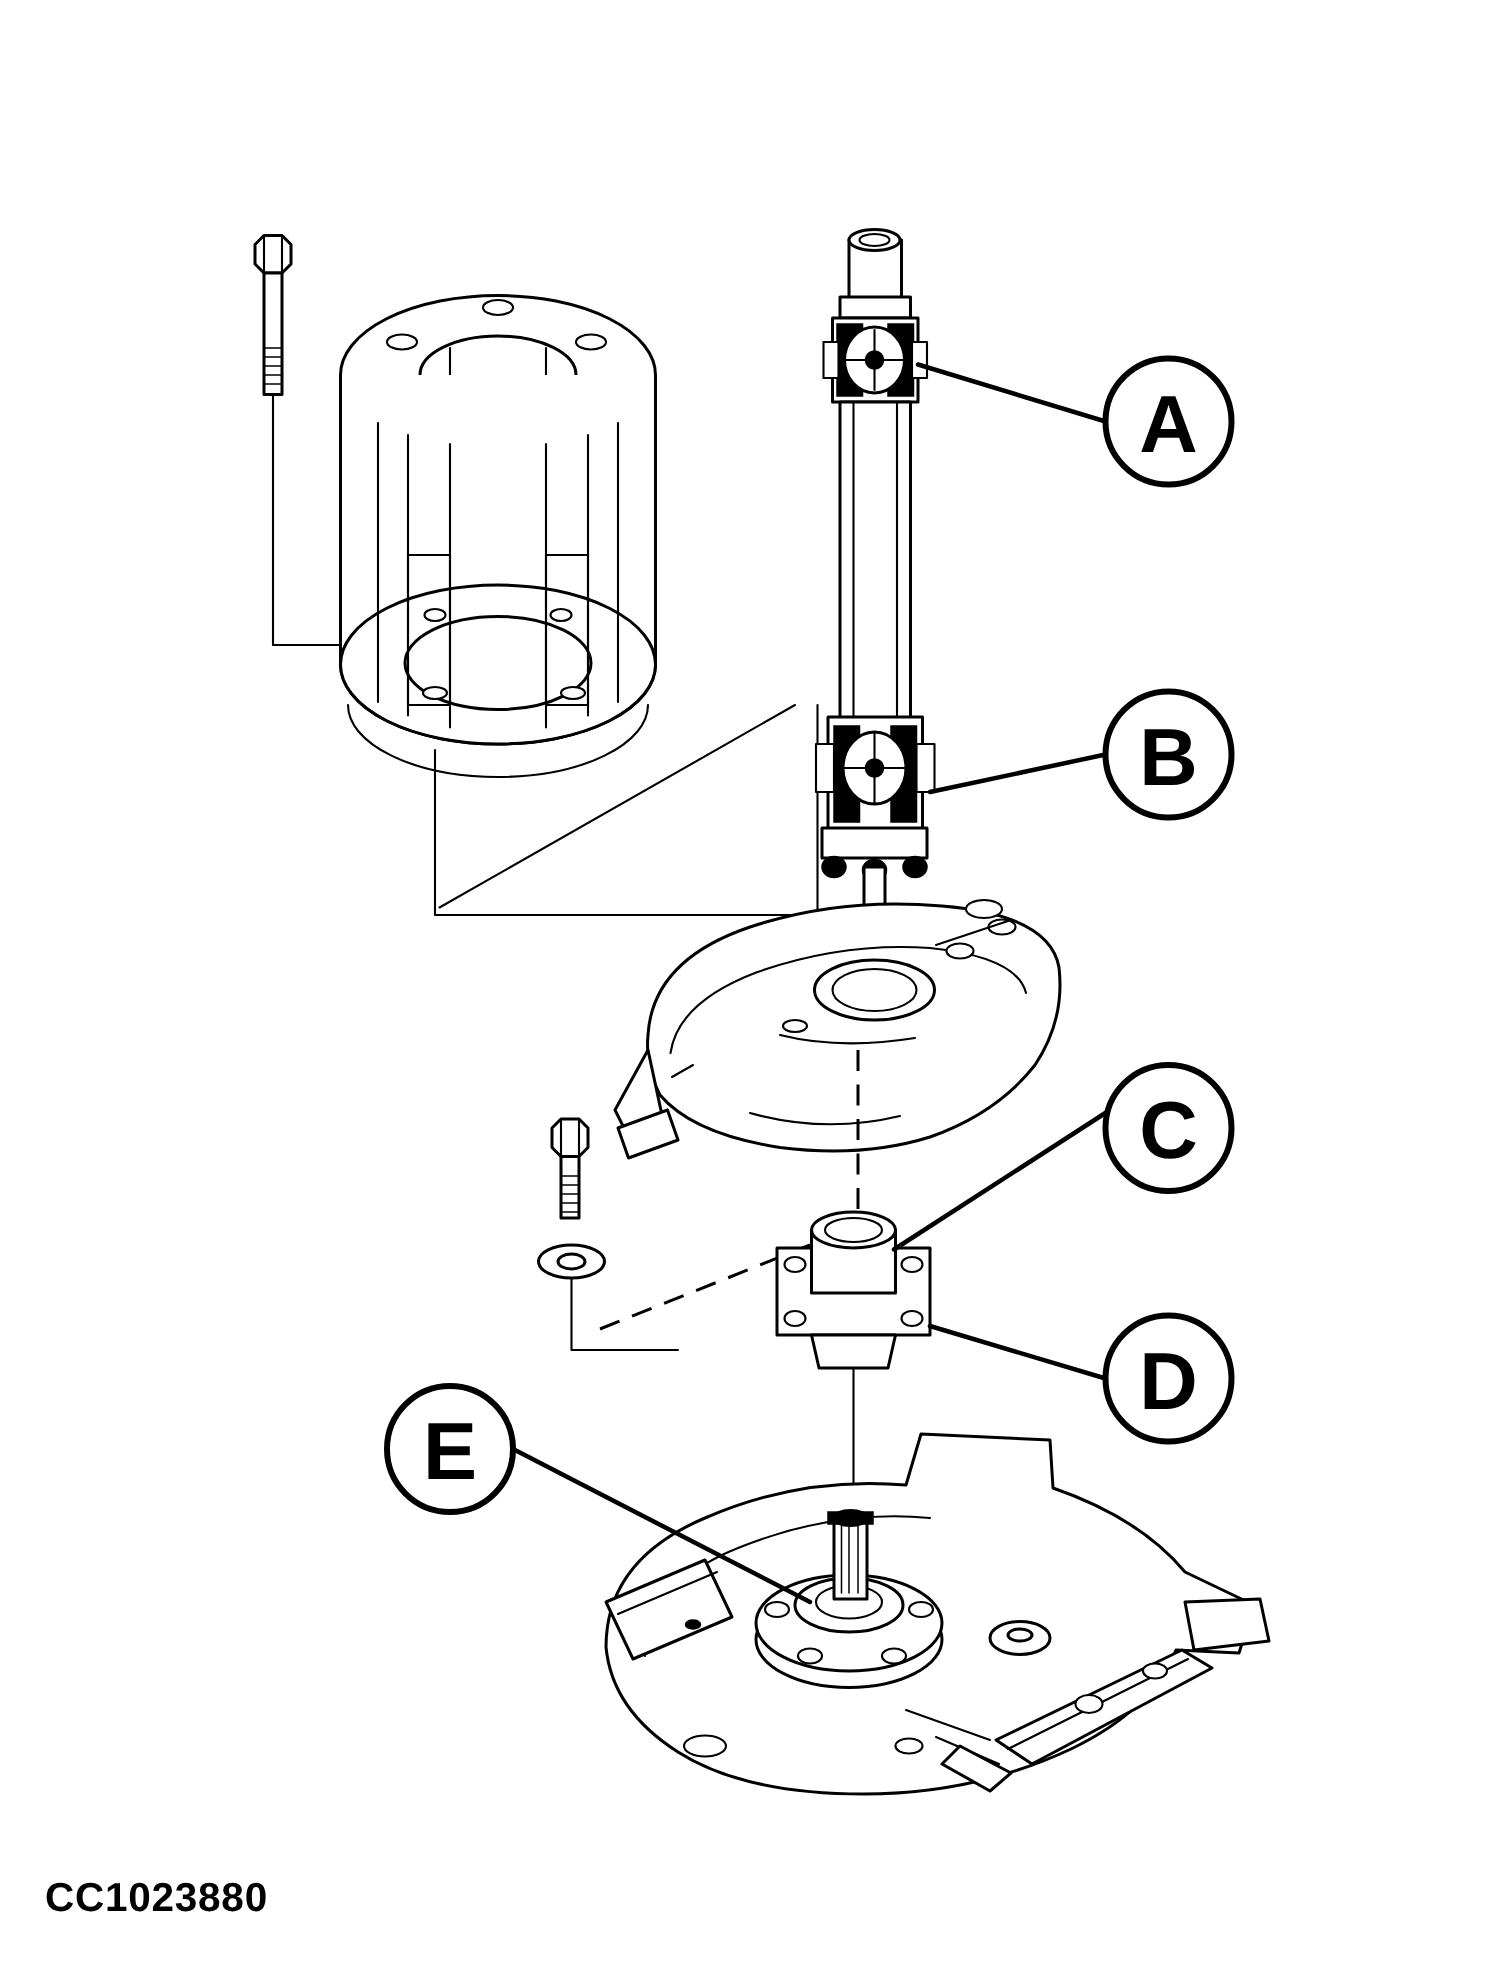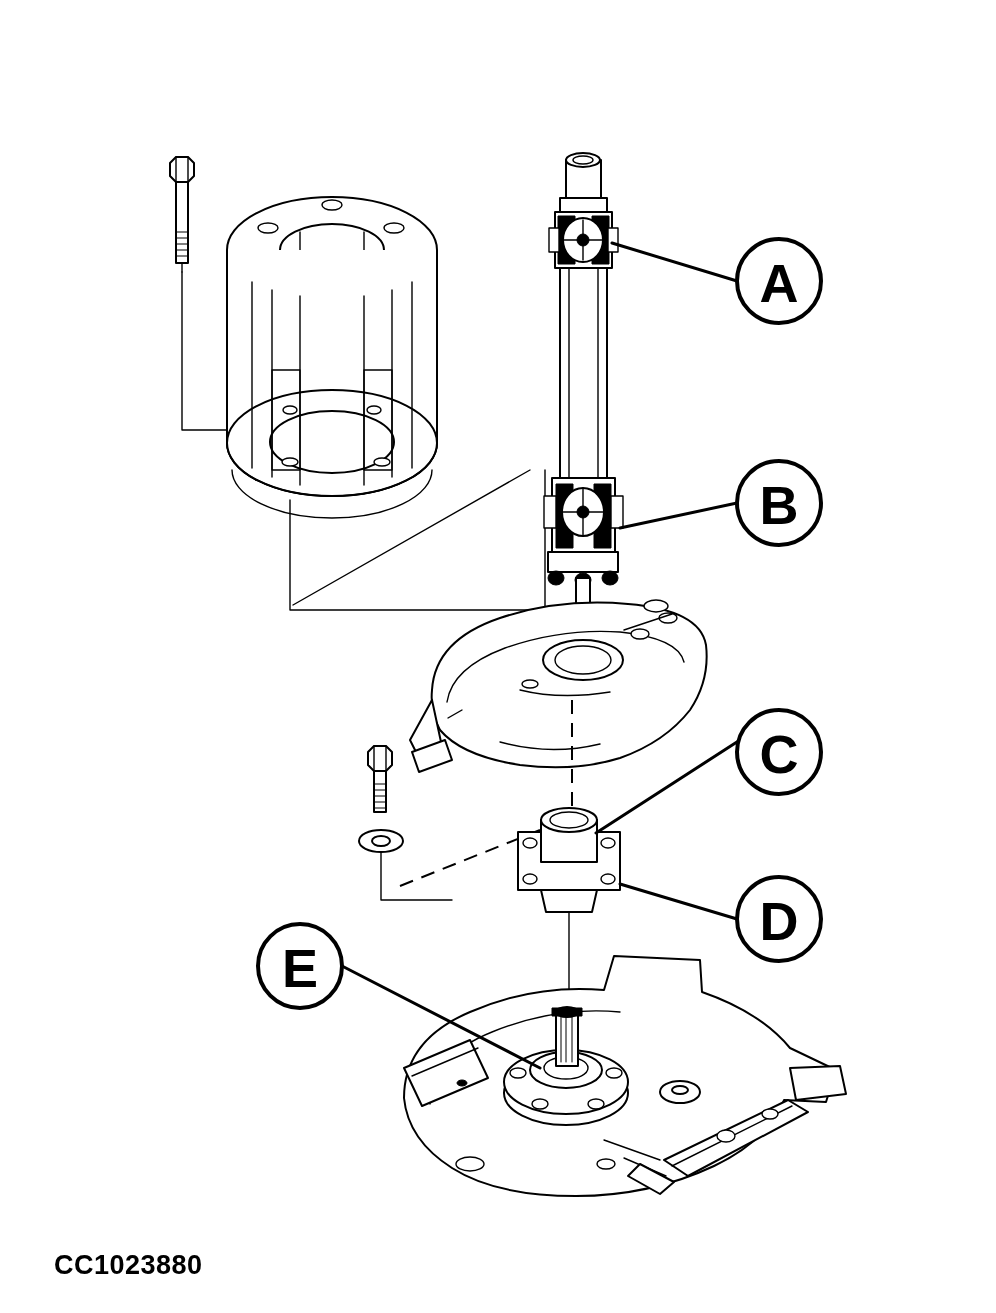--- a/index.html
+++ b/index.html
@@ -85,21 +85,20 @@
     stroke-linecap: butt;
   }
   #figure-id {
     position: absolute;
     left: 30px;
     top: 1250px;
     font-size: 27px;
     font-weight: bold;
     letter-spacing: 0.5px;
     font-family: "Liberation Sans", sans-serif;
-    margin-left: 24px;
   }
 </style>
 </head>
 <body>
 
 <div id="diagram-root">
   <svg class="diagram" viewBox="0 0 996 1313" xmlns="http://www.w3.org/2000/svg">
 
     <g>
       <path class="fillw" d="M170 163 L176 157 L188 157 L194 163 L194 176 L188 182 L176 182 L170 176 Z"></path>

